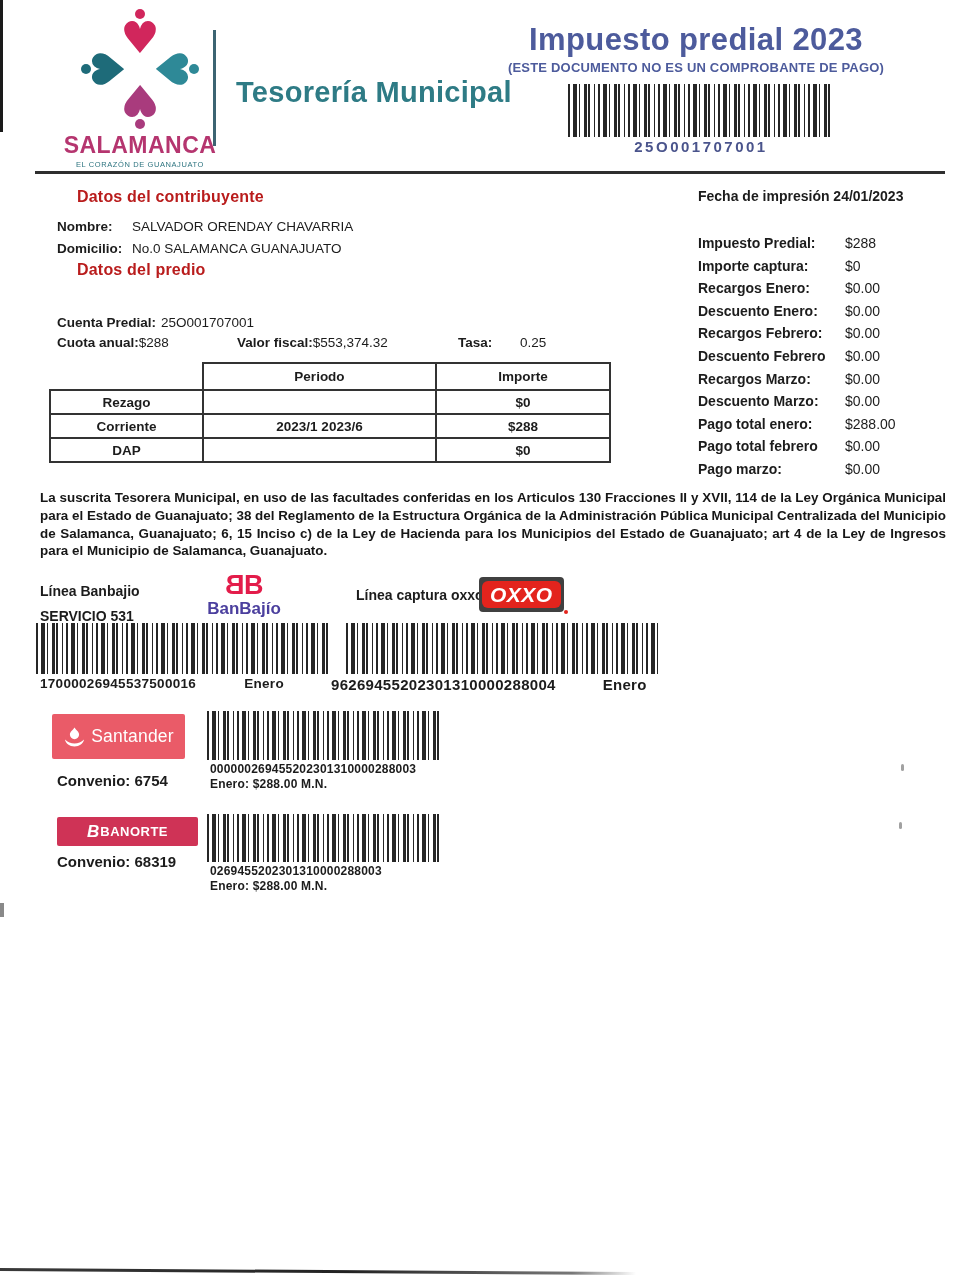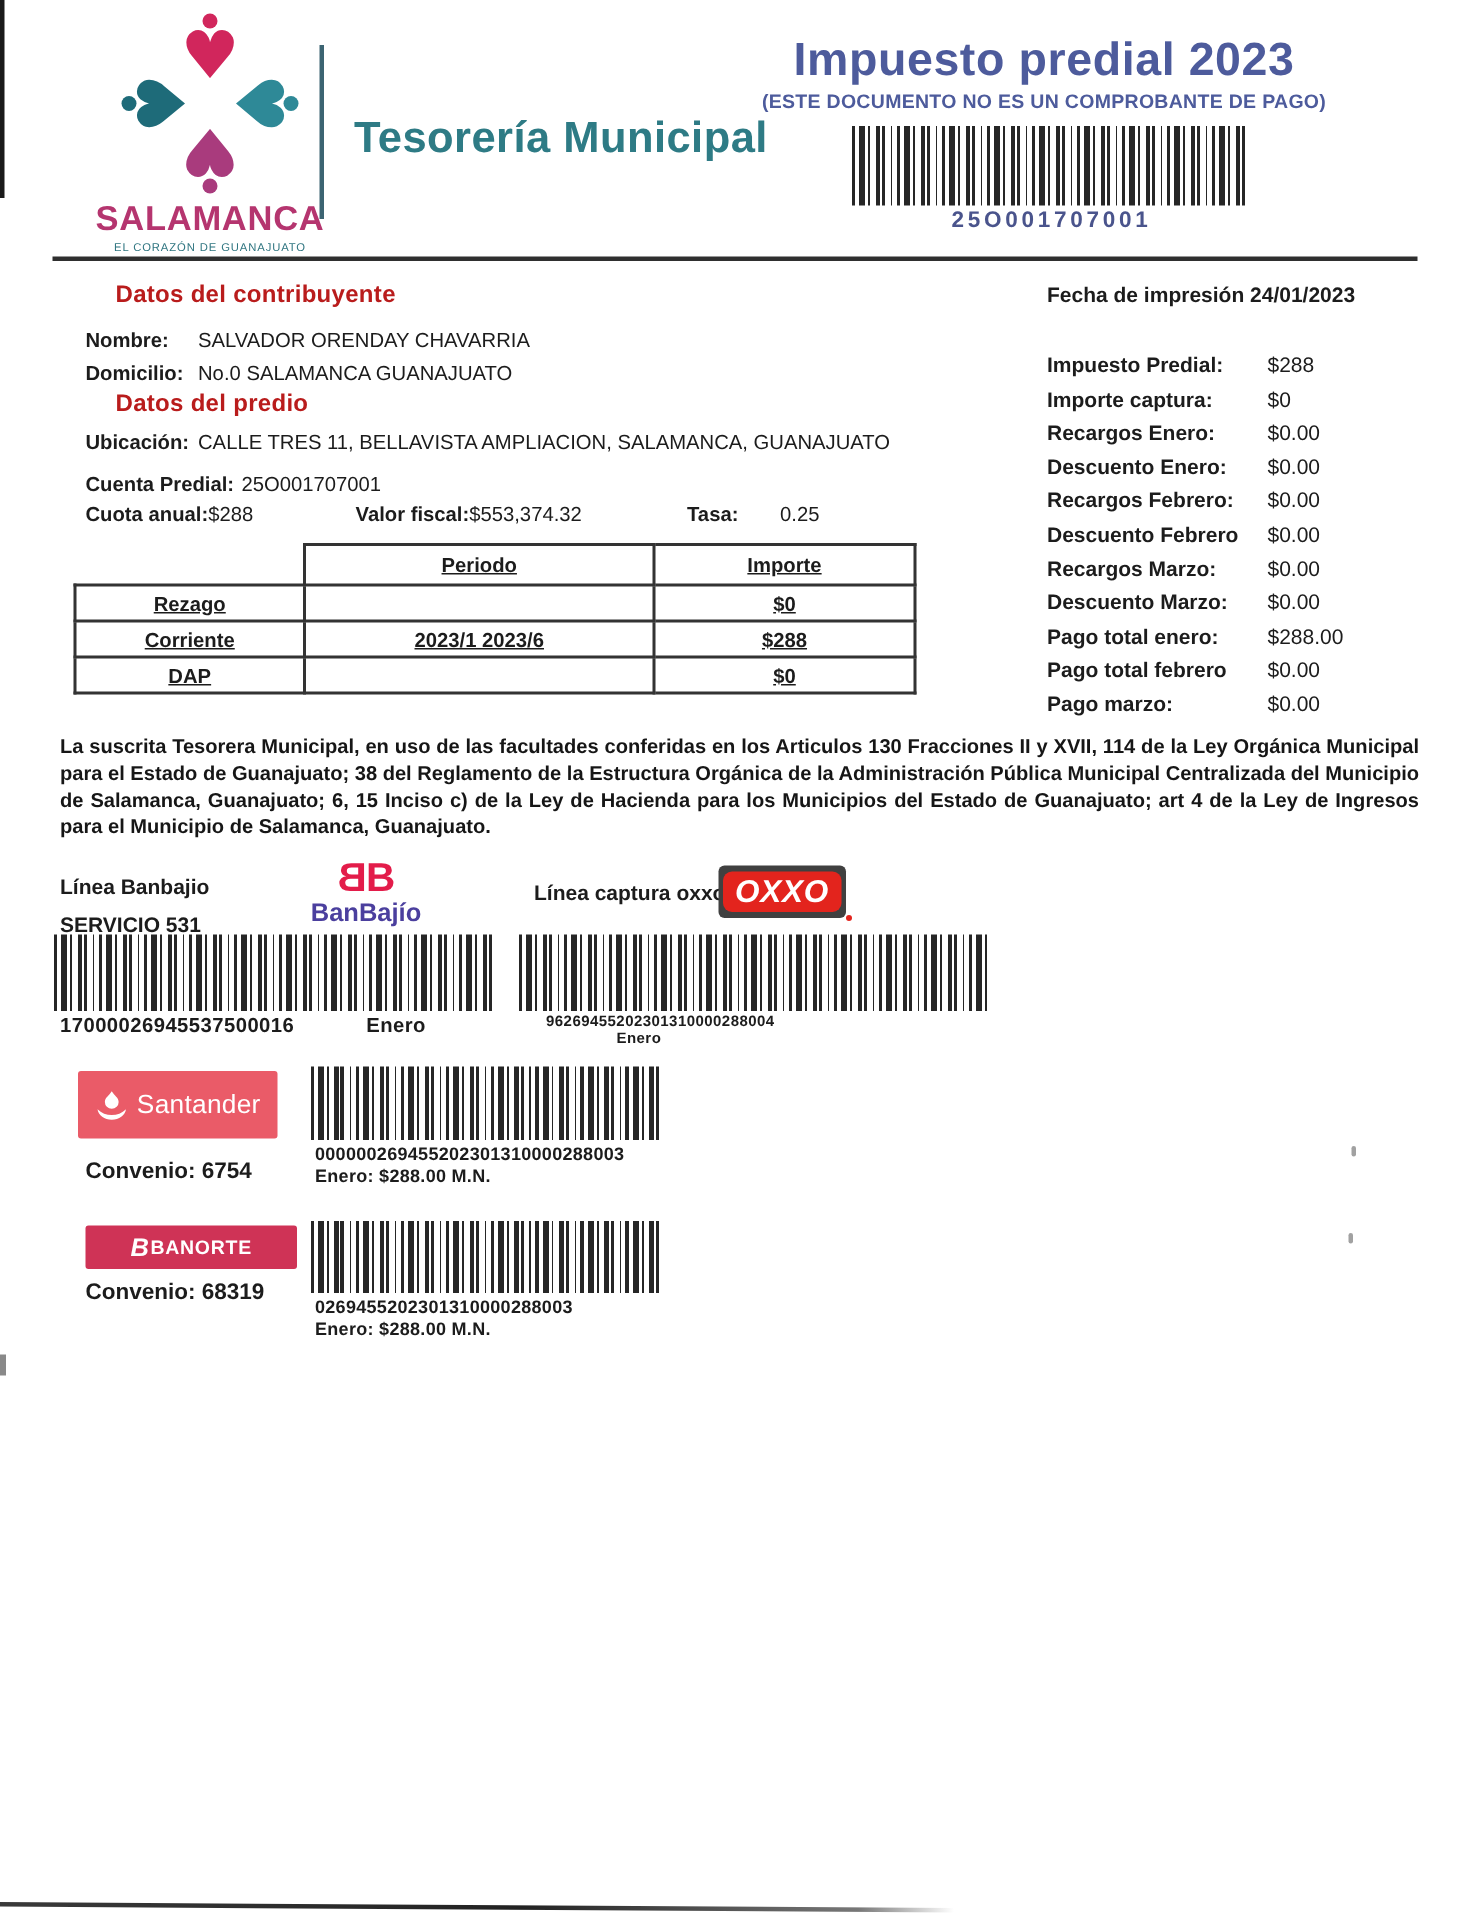--- a/index.html
+++ b/index.html
@@ -52,21 +52,21 @@
   .dlabel{font-weight:bold;width:75px;flex:none;}
   .dlabel.wide{width:104px;}
   .inline-pair{white-space:nowrap;font-size:13.5px;position:absolute;}
   .blab{font-weight:bold;}
   .print-date{position:absolute;left:698px;top:188px;font-size:14px;font-weight:bold;}
   .fees{position:absolute;left:698px;top:236px;width:250px;}
   .fee-row{display:flex;font-size:14px;line-height:14px;margin-bottom:8.6px;}
   .fee-label{font-weight:bold;width:147px;flex:none;}
   
   .ptable{position:absolute;left:49px;top:362px;border-collapse:collapse;}
-  .ptable td{border:2px solid #333;font-size:13.5px;font-weight:bold;text-align:center;padding:0;text-decoration:underline;}
+  .ptable td{border:2px solid #333;font-size:13.5px;font-weight:bold;text-align:center;padding:0;}
   .ptable td.ghost{border:none;}
   .ptable tr.hrow td{height:25px;}
   .ptable tr.brow td{height:22px;}
   .c1{width:151px;} .c2{width:231px;} .c3{width:172px;}
   
   .legal{position:absolute;left:40px;top:489px;width:906px;font-size:13.4px;font-weight:bold;
     line-height:17.8px;text-align:justify;color:#161616;}
   
   .pay-label{position:absolute;font-size:14px;font-weight:bold;white-space:nowrap;}
   .banbajio-logo{position:absolute;left:192px;top:572px;width:104px;text-align:center;line-height:1;}
@@ -78,21 +78,21 @@
     letter-spacing:.5px;padding:1px 8px;line-height:25px;}
   .oxxo-dotmark{position:absolute;right:-4px;bottom:-2px;width:4px;height:4px;background:#e3241d;border-radius:50%;}
   .bc{position:absolute;}
   .bc1{left:36px;top:623px;width:296px;height:51px;}
   .bc2{left:346px;top:623px;width:312px;height:51px;}
   .bc3{left:207px;top:711px;width:234px;height:49px;}
   .bc4{left:207px;top:814px;width:234px;height:48px;}
   .bc-caption{position:absolute;display:flex;font-weight:bold;white-space:nowrap;}
   .cap1{left:40px;top:676px;font-size:13.5px;letter-spacing:.3px;}
   .cap1 .month{margin-left:48px;}
-  .cap2{left:364px;top:676px;font-size:10px;letter-spacing:.3px;flex-direction:column;}
+  .cap2{left:331px;top:676px;font-size:15px;letter-spacing:.3px;}
   .cap2 .month{margin-left:47px;}
   .bank-caption{position:absolute;font-size:12px;font-weight:bold;line-height:14px;letter-spacing:.2px;}
   .santander-box{position:absolute;left:52px;top:714px;width:133px;height:45px;background:#ea5b68;
     border-radius:2px;display:flex;align-items:center;justify-content:center;gap:5px;color:#fff;}
   .santander-word{font-size:17.5px;letter-spacing:.2px;}
   .banorte-box{position:absolute;left:57px;top:817px;width:141px;height:29px;background:#cf3356;
     border-radius:2px;display:flex;align-items:center;justify-content:center;color:#fff;}
   .banorte-b{font-style:italic;font-weight:800;font-size:17px;margin-right:1px;}
   .banorte-word{font-weight:800;font-size:13px;letter-spacing:.5px;}
   .convenio{position:absolute;font-size:15px;font-weight:bold;}
@@ -139,24 +139,20 @@
   <div class="sec-title" style="left:55px;top:188px;">Datos del contribuyente</div>
   <div class="drow" style="left:57px;top:219px;">
     <span class="dlabel">Nombre:</span>
     <span>SALVADOR ORENDAY CHAVARRIA</span>
   </div>
   <div class="drow" style="left:57px;top:241px;">
     <span class="dlabel">Domicilio:</span>
     <span>No.0 SALAMANCA GUANAJUATO</span>
   </div>
   <div class="sec-title" style="left:55px;top:261px;">Datos del predio</div>
-  <div class="drow" style="left:57px;top:287px;">
-    <span class="dlabel">Ubicación:</span>
-    <span>CALLE TRES 11, BELLAVISTA AMPLIACION, SALAMANCA, GUANAJUATO</span>
-  </div>
   <div class="drow" style="left:57px;top:315px;">
     <span class="dlabel wide">Cuenta Predial:</span>
     <span>25O001707001</span>
   </div>
   <div class="inline-pair" style="left:57px;top:335px;"><span class="blab">Cuota anual:</span><span>$288</span></div>
   <div class="inline-pair" style="left:237px;top:335px;"><span class="blab">Valor fiscal:</span><span>$553,374.32</span></div>
   <div class="inline-pair" style="left:458px;top:335px;"><span class="blab">Tasa:</span></div>
   <div class="inline-pair" style="left:520px;top:335px;"><span>0.25</span></div>
 
   <div class="print-date">Fecha de impresión 24/01/2023</div>

